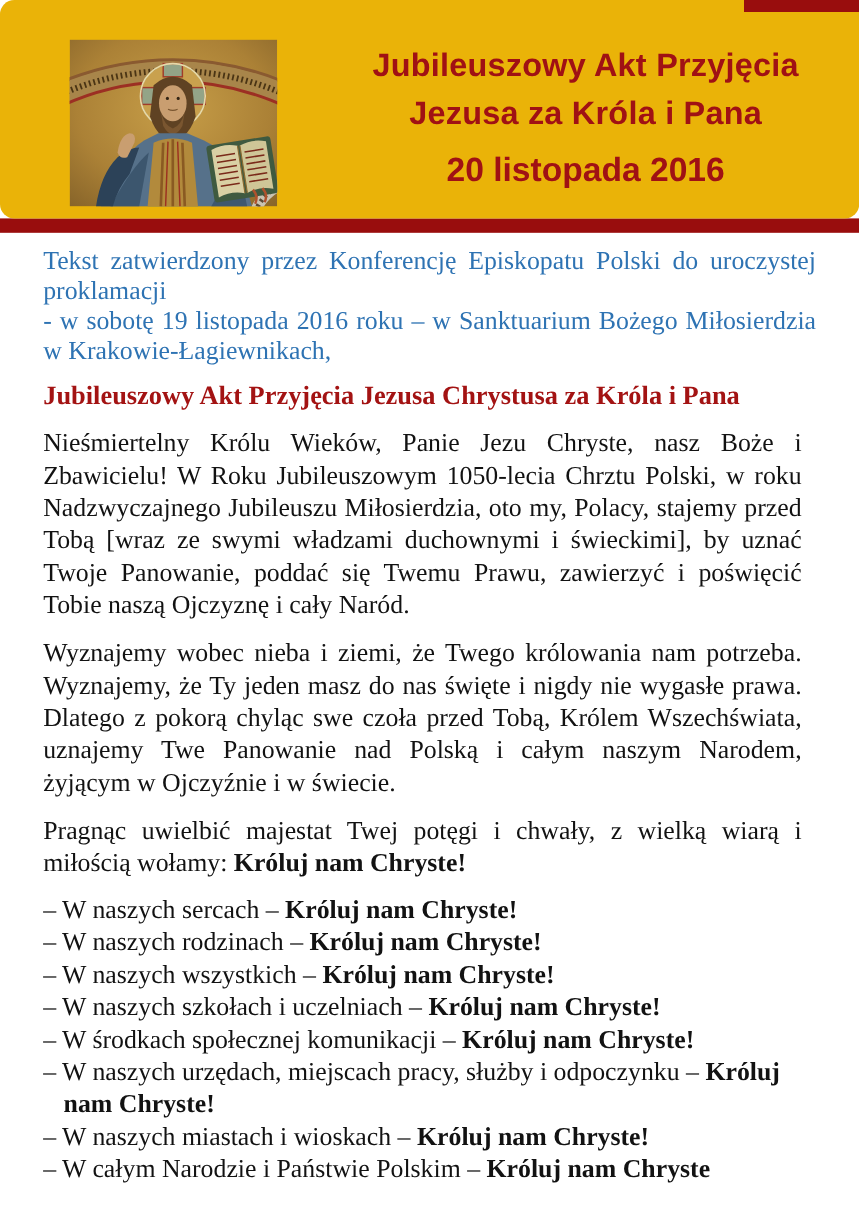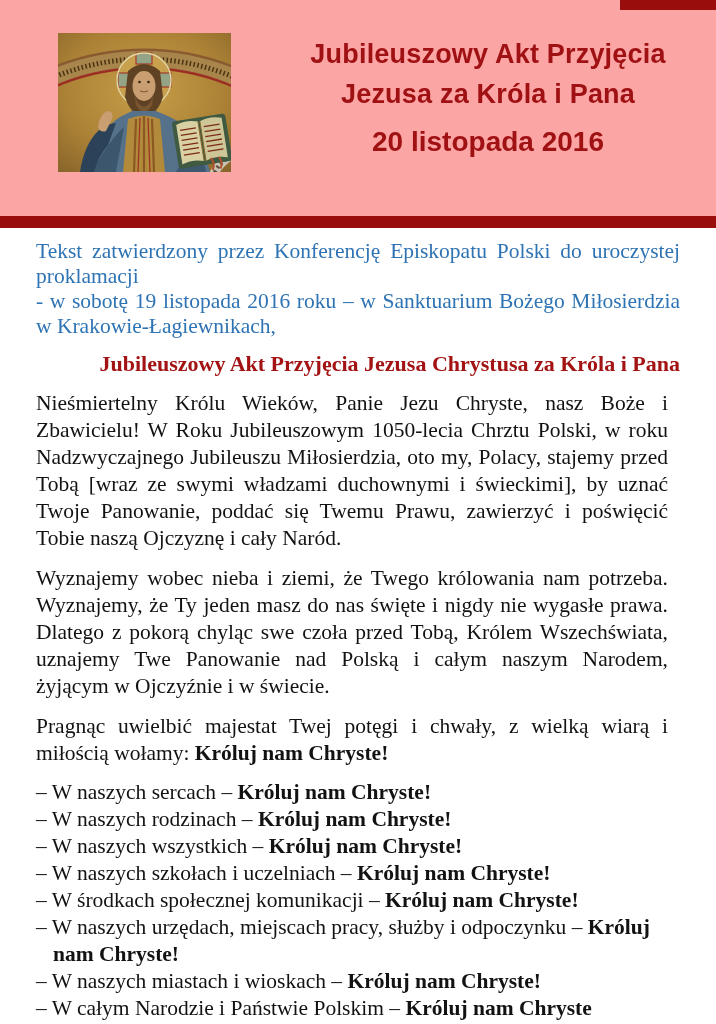--- a/index.html
+++ b/index.html
@@ -6,22 +6,23 @@
   body {
     width: 716px; height: 1024px;
     background: #ffffff;
     overflow: hidden;
     font-family: "Liberation Serif", serif;
     -webkit-font-smoothing: antialiased;
   }
   
   .header {
     position: relative;
-    height: 216px;
-    background: #fca5a5;
+    height: 182px;
+    background: #eab308;
+    border-radius: 12px;
   }
   .top-right-strip {
     position: absolute; top: 0; left: 620px; width: 96px; height: 10px;
     background: #990d0d;
   }
   .mosaic-wrap {
     position: absolute; left: 58px; top: 33px; width: 173px; height: 139px;
   }
   .titles {
     position: absolute; left: 260px; top: 34px; width: 456px;
@@ -37,21 +38,21 @@
   .content { padding: 11px 36px 0 36px; }
   .intro p {
     margin: 0;
     font-size: 21.5px;
     line-height: 25px;
     text-align: justify;
     color: #2e73b3;
   }
   .act-heading {
     margin: 12px 0 0 0;
-    text-align: right;
+    text-align: left;
     font-size: 22px;
     line-height: 26px;
     font-weight: bold;
     color: #a31313;
   }
   .para {
     margin: 13px 12px 0 0;
     font-size: 21.5px;
     line-height: 27px;
     text-align: justify;

